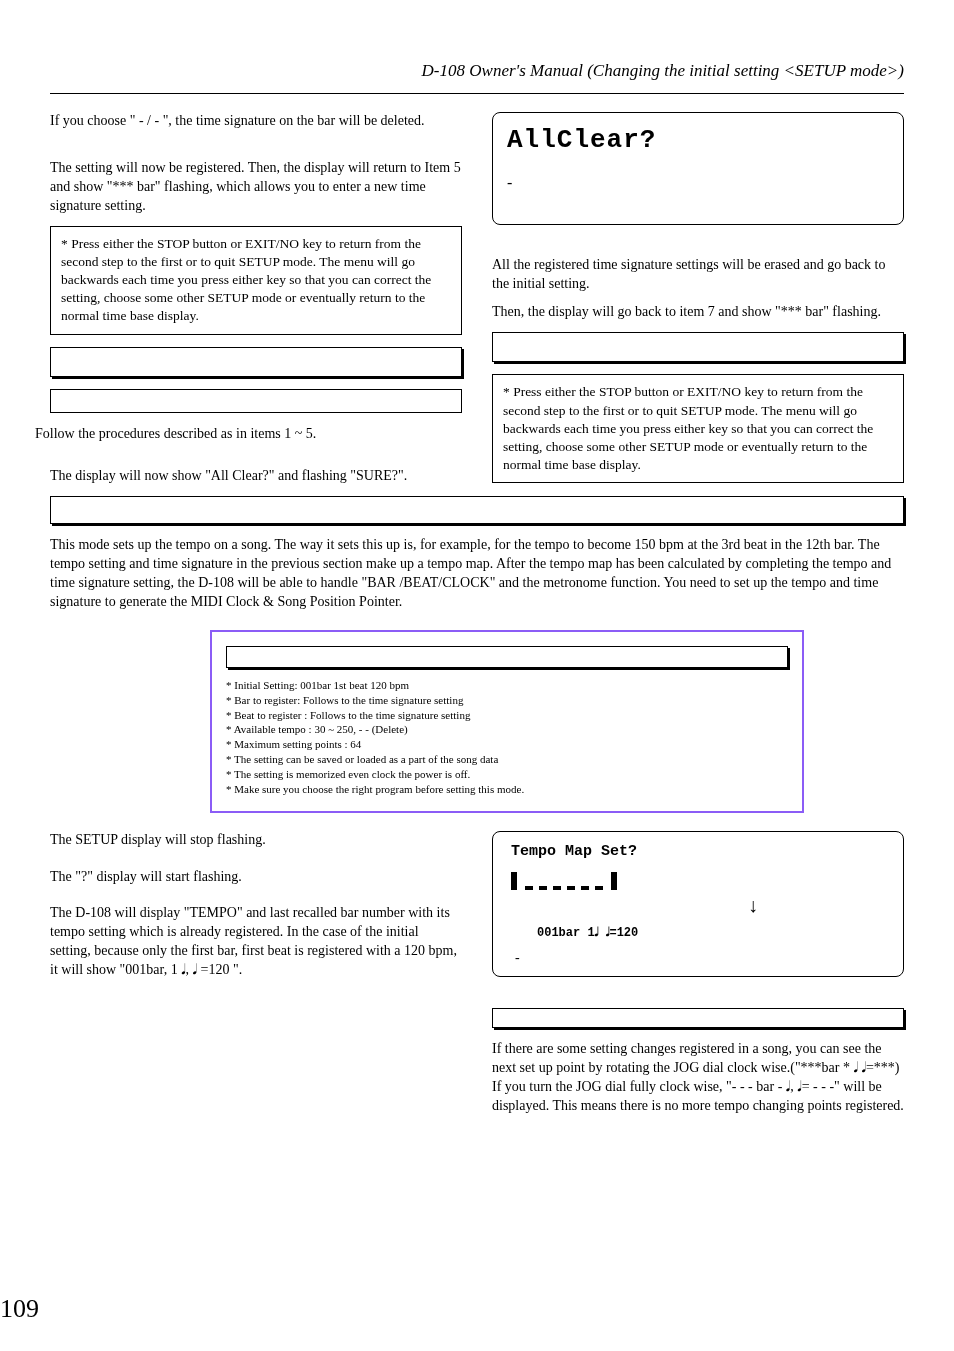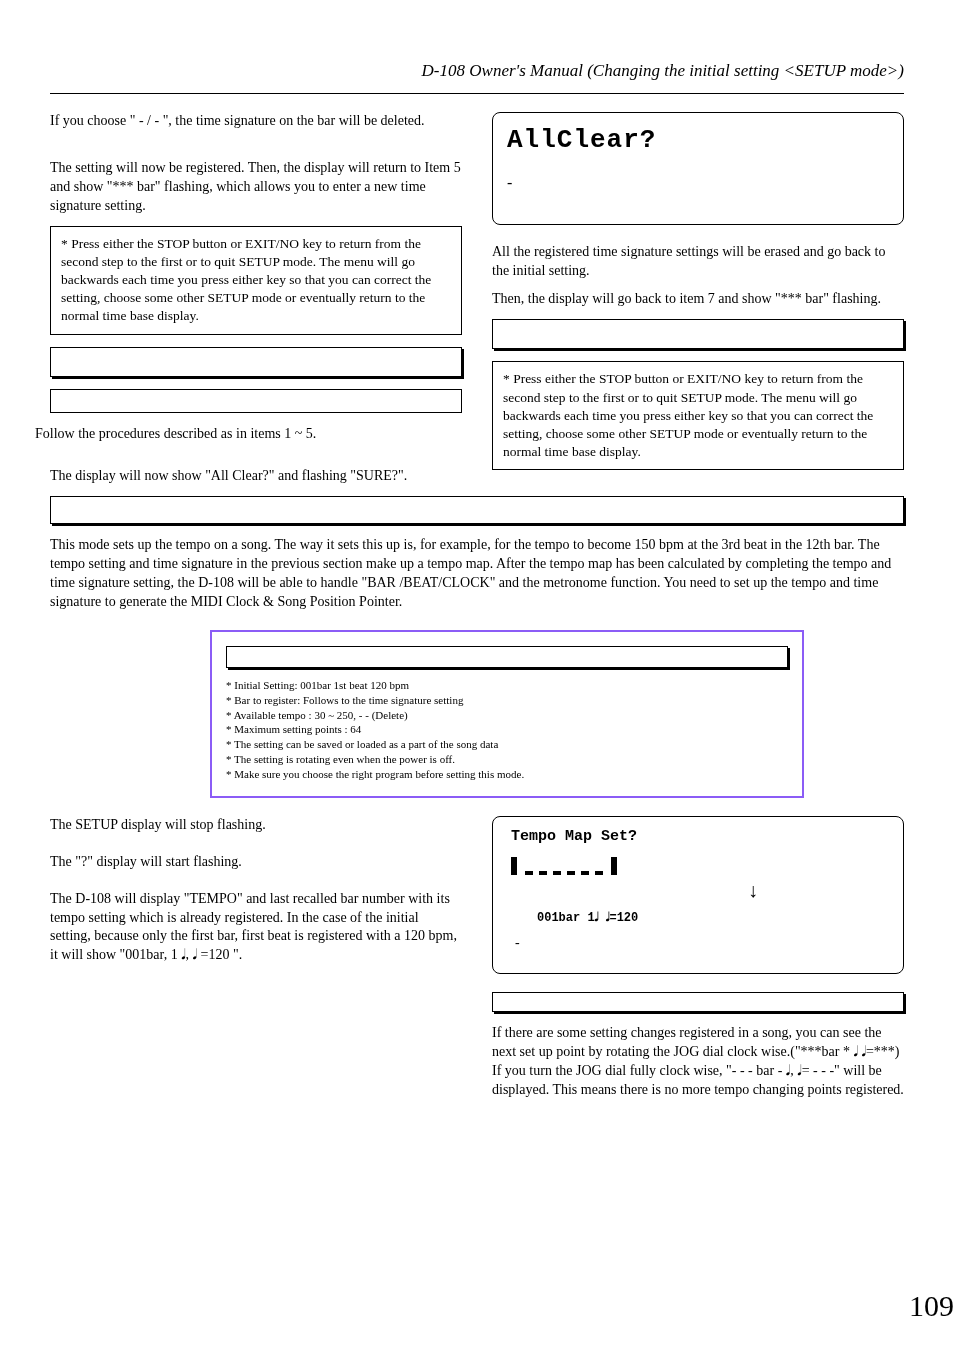--- a/index.html
+++ b/index.html
@@ -43,21 +43,21 @@
   }
   .thin-box {
     border: 1px solid #000;
     min-height: 24px;
     margin-bottom: 12px;
   }
   .lcd-box {
     border: 1px solid #000;
     border-radius: 8px;
     padding: 10px 14px 30px 14px;
-    margin-bottom: 18px;
+    margin-bottom: 31px;
   }
   .full-shadow-box {
     border: 1px solid #000;
     box-shadow: 2px 2px 0 #000;
     min-height: 28px;
     margin: 0 0 12px 0;
     padding: 5px 10px;
   }
   .info-box {
     border: 2px solid #8b5cf6;
@@ -106,22 +106,22 @@
   .arrow-down {
     text-align: center;
     font-size: 20px;
     margin: 0 0 2px 110px;
   }
   .minus { margin-top: 14px; font-size: 16px; }
   .page-num {
     position: absolute;
     bottom: 25px;
     left: 0; right: 0;
-    text-align: right;
-    font-size: 30px;
+    text-align: left;
+    font-size: 26px;
   }
 </style>
 </head>
 <body>
 
 <div class="header-title">D-108 Owner's Manual (Changing the initial setting &lt;SETUP mode&gt;)</div>
 <div class="header-rule"></div>
 
 <div class="two-col">
 
@@ -152,41 +152,42 @@
 <div class="full-shadow-box"></div>
 
 <div class="para">This mode sets up the tempo on a song.  The way it sets this up is, for example, for the tempo to become 150 bpm at the 3rd beat in the 12th bar.  The tempo setting and time signature in the previous section make up a tempo map.  After the tempo map has been calculated by completing the tempo and time signature setting, the D-108 will be able to handle "BAR /BEAT/CLOCK" and the metronome function.  You need to set up the tempo and time signature to generate the MIDI Clock &amp; Song Position Pointer.</div>
 
 <div style="height:8px;"></div>
 
 <div class="info-box">
   <div class="shadow-box-inner"></div>
   <div>* Initial Setting: 001bar 1st beat 120 bpm</div>
   <div>* Bar to register: Follows to the time signature setting</div>
+  <div>* Beat to register : Follows to the time signature setting</div>
   <div>* Available tempo : 30 ~ 250, - - (Delete)</div>
   <div>* Maximum setting points : 64</div>
   <div>* The setting can be saved or loaded as a part of the song data</div>
-  <div>* The setting is rotating even when the power is off.</div>
+  <div>* The setting is memorized even clock the power is off.</div>
   <div>* Make sure you choose the right program before setting this mode.</div>
 </div>
 
 <div style="height:18px;"></div>
 
 <div class="two-col">
 
   <div class="col">
     <div class="para">The SETUP display will stop flashing.</div>
     <div style="height:8px;"></div>
     <div class="para">The "?" display will start flashing.</div>
     <div style="height:8px;"></div>
     <div class="para">The D-108 will display "TEMPO" and last recalled bar number with its tempo setting which is already registered.  In the case of the initial setting, because only the first bar, first beat is registered with a 120 bpm, it will show "001bar, 1 𝅘𝅥, 𝅘𝅥 =120 ".</div>
   </div>
 
   <div class="col">
-    <div class="lcd-box" style="padding-bottom:20px;">
+    <div class="lcd-box" style="padding-bottom:8px;">
       <div class="lcd-medium">Tempo Map Set?</div>
       <div class="bar-graphic">
         <div class="bar-tall"></div>
         <div class="bar-dashes">
           <div class="bar-dash"></div>
             <div class="bar-dash"></div>
             <div class="bar-dash"></div>
           <div class="bar-dash"></div>
             <div class="bar-dash"></div>
             <div class="bar-dash"></div>

